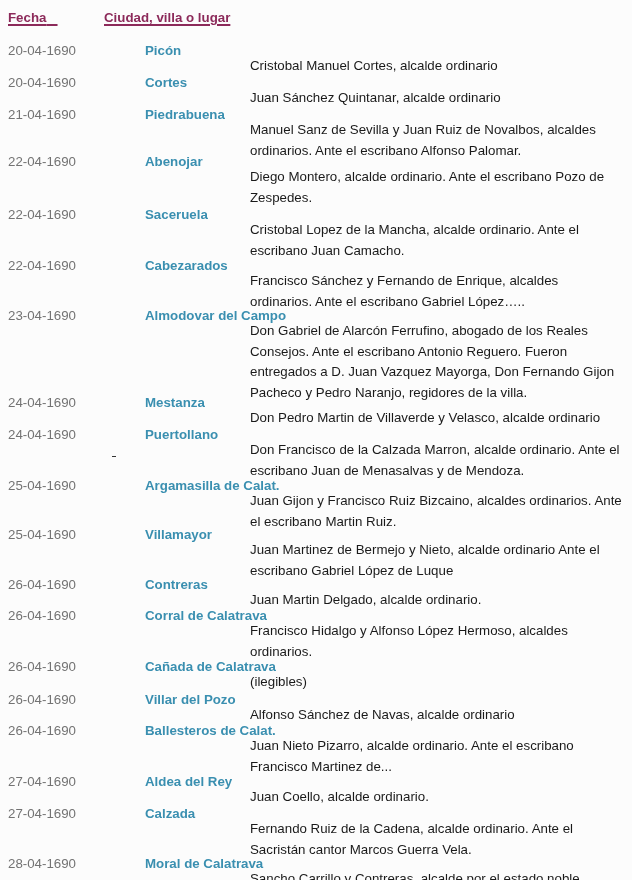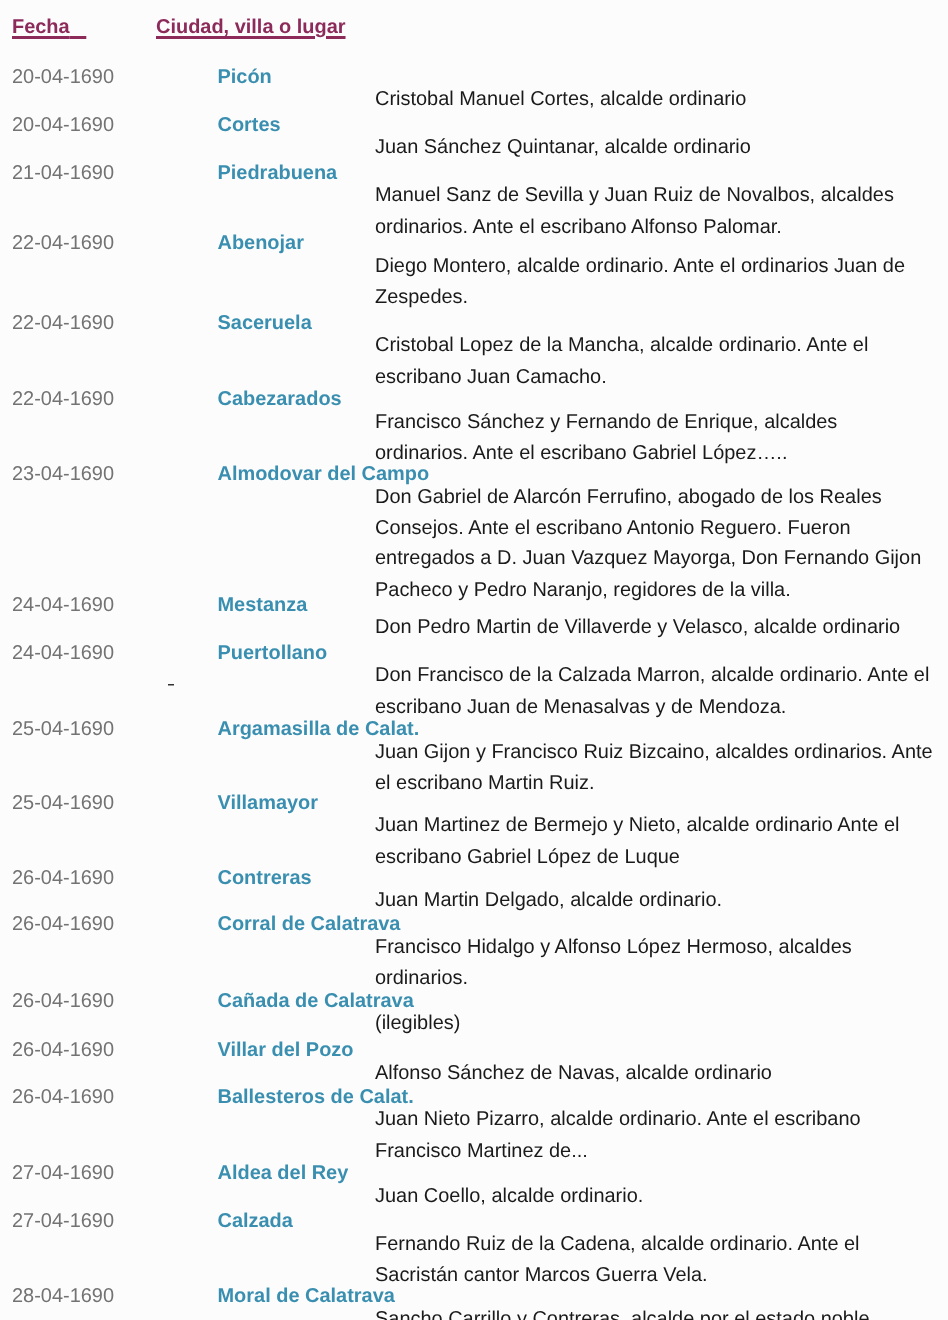--- a/index.html
+++ b/index.html
@@ -99,21 +99,21 @@
 
   <div class="row" style="top:107px">
     <span class="date">21-04-1690</span>
     <span class="town">Piedrabuena</span>
     <div class="desc">Manuel Sanz de Sevilla y Juan Ruiz de Novalbos, alcaldes ordinarios. Ante el escribano Alfonso Palomar.</div>
   </div>
 
   <div class="row" style="top:154px">
     <span class="date">22-04-1690</span>
     <span class="town">Abenojar</span>
-    <div class="desc">Diego Montero, alcalde ordinario. Ante el ordinarios Juan de Zespedes.</div>
+    <div class="desc">Diego Montero, alcalde ordinario. Ante el escribano Pozo de Zespedes.</div>
   </div>
 
   <div class="row" style="top:207px">
     <span class="date">22-04-1690</span>
     <span class="town">Saceruela</span>
     <div class="desc">Cristobal Lopez de la Mancha, alcalde ordinario. Ante el escribano Juan Camacho.</div>
   </div>
 
   <div class="row" style="top:258px">
     <span class="date">22-04-1690</span>

